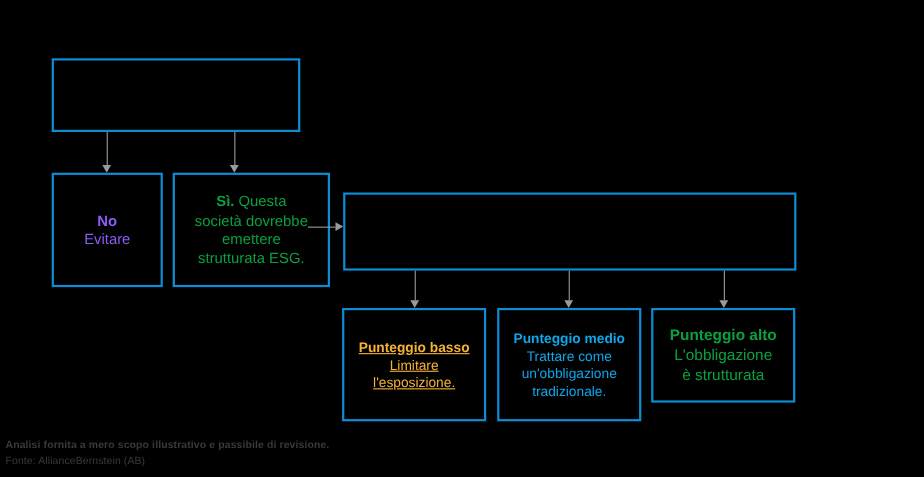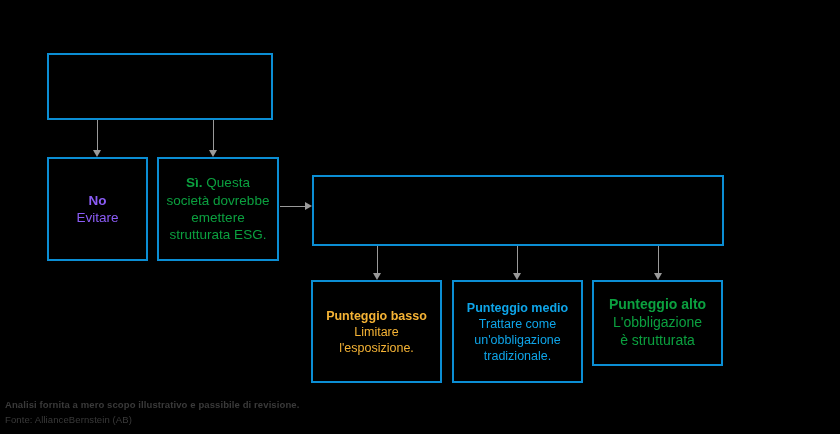--- a/index.html
+++ b/index.html
@@ -42,30 +42,30 @@
   }
   .fbox .body {
     display: block;
     font-weight: normal;
   }
   .fbox .line { display: block; }
 
   
   #box-top      { left: 47px;  top: 53px;  width: 226px; height: 67px; }
   #box-no       { left: 47px;  top: 157px; width: 101px; height: 104px; font-size: 13.5px; }
-  #box-si       { left: 157px; top: 157px; width: 122px; height: 104px; font-size: 13.5px; }
+  #box-si       { left: 157px; top: 157px; width: 143px; height: 104px; font-size: 13.5px; }
   #box-mid      { left: 312px; top: 175px; width: 412px; height: 71px; }
   #box-low      { left: 311px; top: 280px; width: 131px; height: 103px; font-size: 12.5px; }
   #box-medium   { left: 452px; top: 280px; width: 131px; height: 103px; font-size: 12.5px; }
   #box-high     { left: 592px; top: 280px; width: 131px; height: 86px; font-size: 14px; }
 
   
   .c-red    { color: #8b5cf6; }
   .c-green  { color: #0ba03f; }
-  .c-orange { color: #f5b335; }
+  .c-orange { color: #f5b335; text-decoration: underline; }
   .c-blue   { color: #0ea5e9; }
 
   
   .arrow-v {
     position: absolute;
     width: 1px;
     background: #9a9a9a;
   }
   .arrow-v::after {
     content: "";

